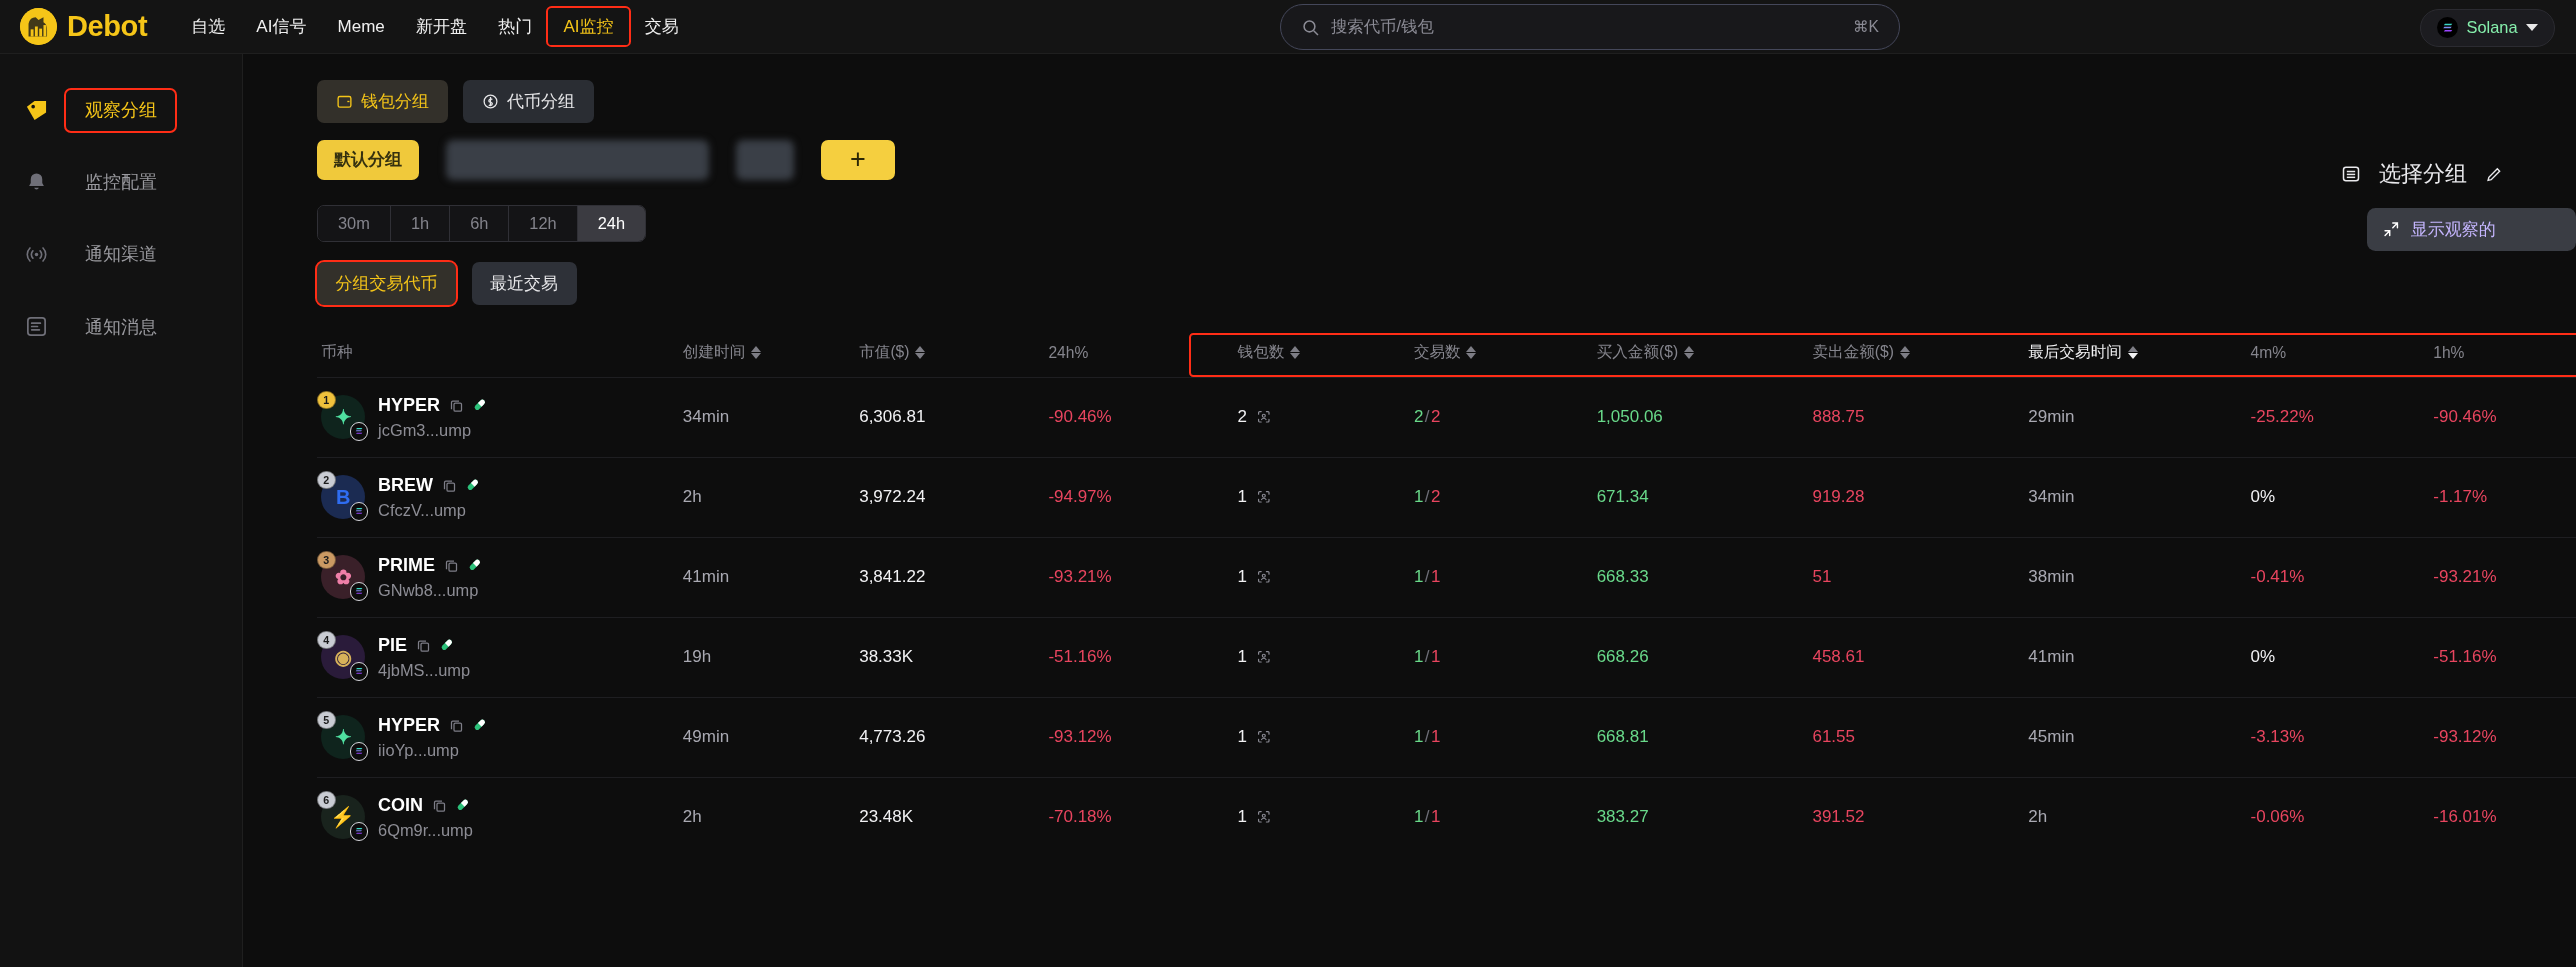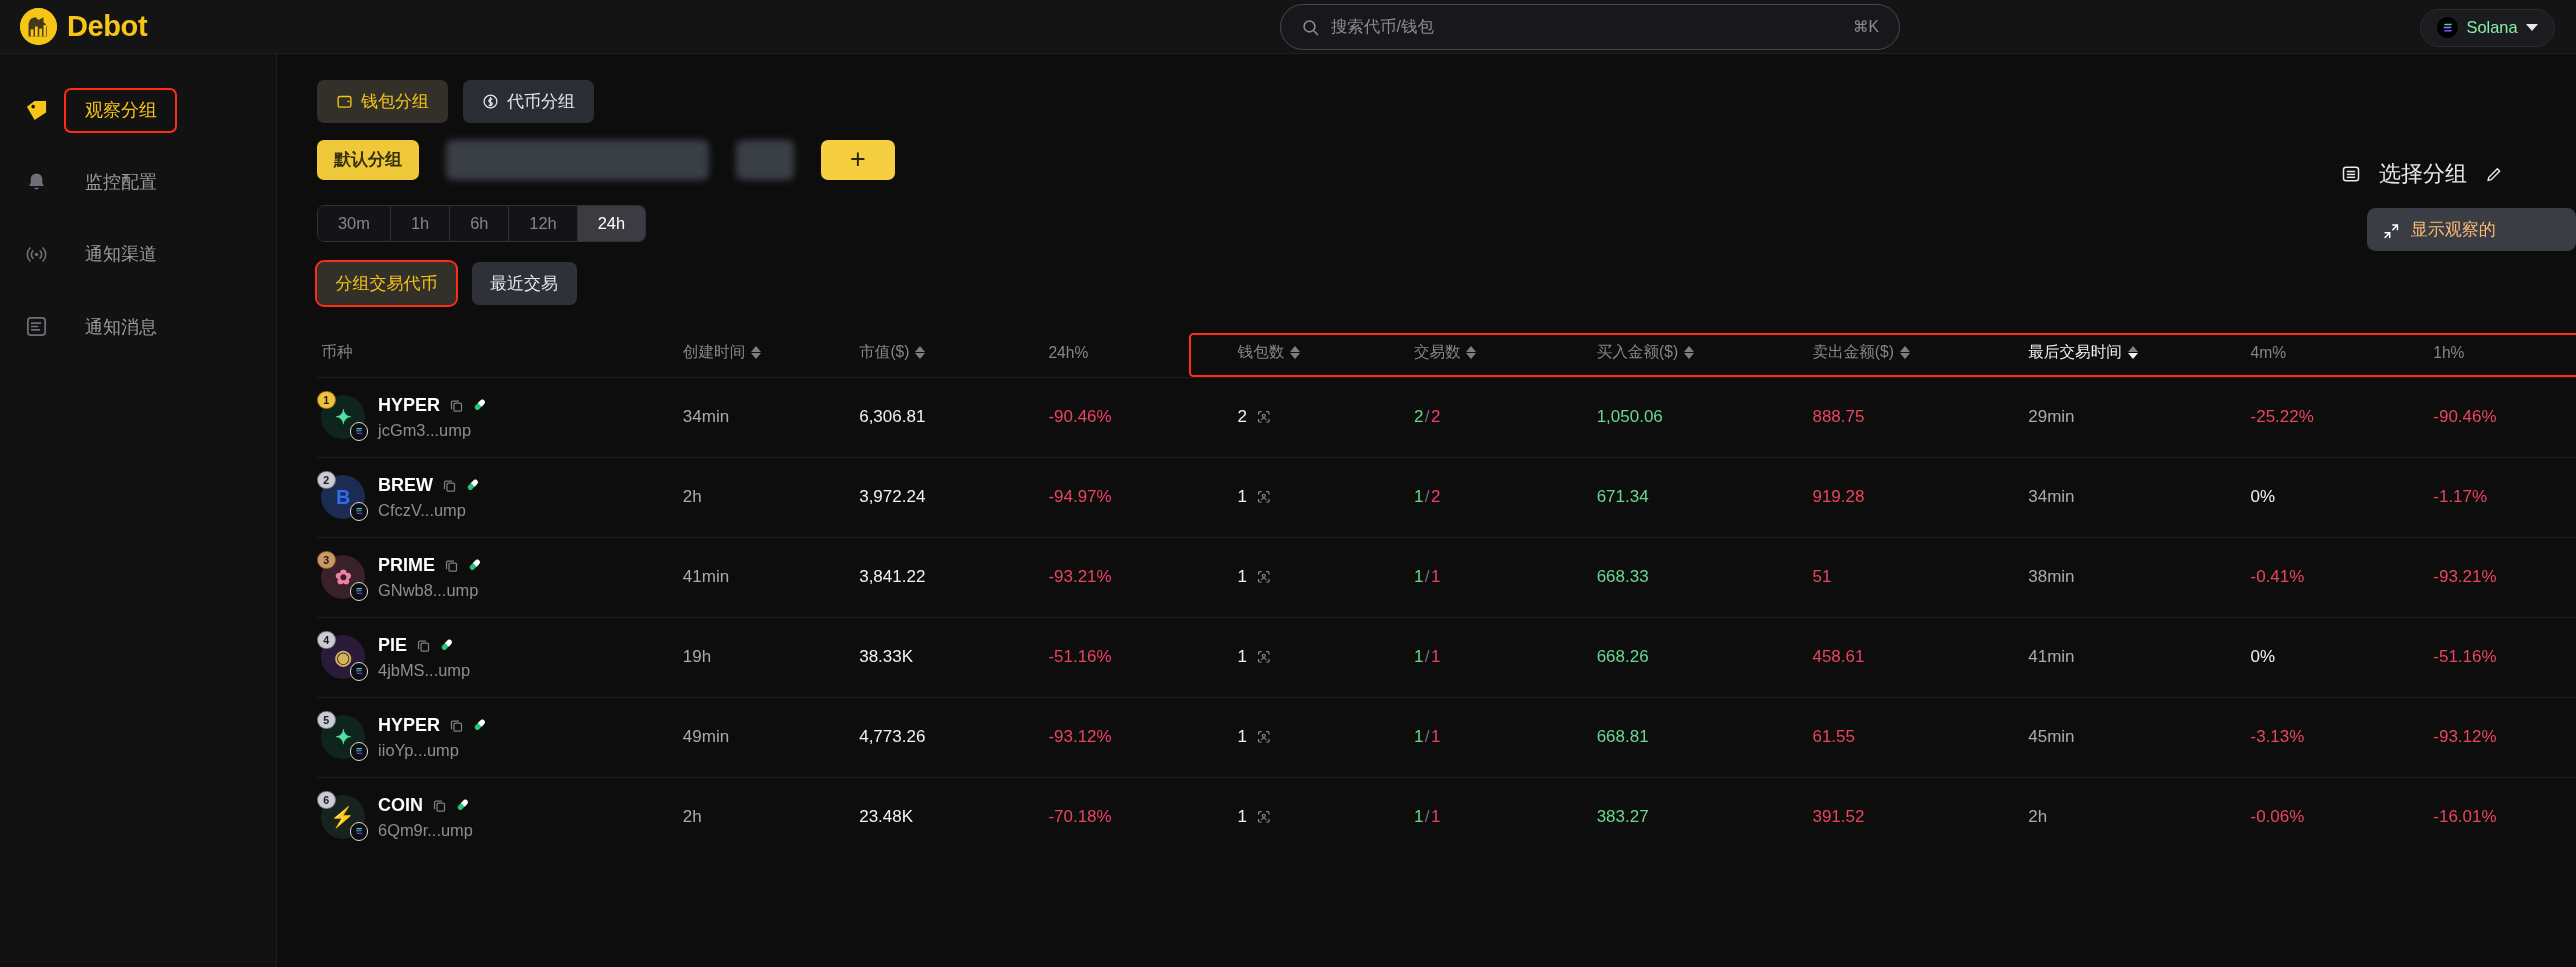--- a/index.html
+++ b/index.html
@@ -47,21 +47,21 @@
     height:38px; background:#1c1c20; border:0.7px solid #2b2b31; border-radius:19px;
     display:flex; align-items:center; gap:8.5px; padding:0 15.6px; cursor:pointer;
   }
   .sol-logo { width:21.3px; height:21.3px; border-radius:50%; background:#000;
               display:flex; align-items:center; justify-content:center; }
   .chain-name { font-size:16.4px; color:#86efac; }
   .caret { width:0;height:0;border-left:6.4px solid transparent;border-right:6.4px solid transparent;border-top:7.8px solid #e8e8e8; }
 
   
   .sidebar {
-    position:absolute; left:0; top:54px; width:277px; bottom:0;
+    position:absolute; left:0; top:54px; width:243px; bottom:0;
     background:#121212; border-right:0.7px solid #1f1f1f; padding-top:20px;
   }
   .side-item { display:flex; align-items:center; gap:14.2px; padding:15.6px 21.3px; cursor:pointer; position:relative; }
   .side-ico { width:31px; height:31px; display:flex; align-items:center; justify-content:center; flex:0 0 auto;}
   .side-label { font-size:18px; color:#9a9a9f; white-space:nowrap; }
   .side-item.active .side-label { color:#f5c518; }
   .side-label-box { padding:8.5px 18.5px; border-radius:5px; }
 
   
   .main { position:absolute; left:277px; top:54px; right:0; bottom:0; background:#0d0d0d; padding:25.6px 0 0 40px; }
@@ -92,21 +92,21 @@
 
   .subtabs { display:flex; gap:15.6px; margin-top:20px; }
   .subtab { padding:10px 18.5px; border-radius:7.1px; font-size:17px; cursor:pointer; background:#33302a; color:#f5c518; }
   .subtab.inactive { background:#2e3138; color:#e7e7e9; }
 
   
   .right-actions { position:absolute; right:0px; top:159px; width:235px; }
   .sel-group { display:flex; align-items:center; gap:18px; font-size:22px; color:#e9e9ec; cursor:pointer; }
   .show-watch {
     margin-top:18.5px; margin-left:25.6px; background:#3a3d44; border-radius:8.5px;
-    display:flex; align-items:flex-end; gap:10px; padding:10px 15.6px; font-size:17px; color:#fdba74; cursor:pointer; white-space:nowrap;
+    display:flex; align-items:center; gap:10px; padding:10px 15.6px; font-size:17px; color:#c4b5fd; cursor:pointer; white-space:nowrap;
   }
 
   
   .table { margin-top:24px; width:2299px; }
   .thead { display:flex; align-items:center; height:48px; position:relative; }
   .th { font-size:15.6px; color:#85858d; display:flex; align-items:center; gap:5.7px; white-space:nowrap; cursor:pointer; }
   .th.plain { cursor:default; }
   .th.sorted { color:#f2f2f4; }
   .sort { display:inline-flex; flex-direction:column; gap:1.4px; }
   .sort i { width:0;height:0;border-left:5px solid transparent;border-right:5px solid transparent; display:block;}
@@ -173,20 +173,29 @@
         <path d="M12 34 L12 22 Q14 13 22 13 L26 17 L33 13 L33 20 Q38 23 38 30 L38 40 L12 40 Z" fill="#1a1a1a" opacity="0.82"></path>
         <rect x="15" y="30" width="4" height="10" fill="#f5c518"></rect>
         <rect x="21" y="26" width="4" height="14" fill="#f5c518"></rect>
         <rect x="27" y="29" width="4" height="11" fill="#f5c518"></rect>
         <rect x="33" y="24" width="4" height="16" fill="#f5c518"></rect>
       </svg>
     </div>
     <span class="logo-text">Debot</span>
   </div>
 
+  <div class="nav">
+    <div class="nav-item">自选</div>
+    <div class="nav-item">AI信号</div>
+    <div class="nav-item">Meme</div>
+    <div class="nav-item">新开盘</div>
+    <div class="nav-item">热门</div>
+    <div class="nav-item active redbox">AI监控</div>
+    <div class="nav-item">交易</div>
+  </div>
 
   <div class="search-wrap">
     <svg class="search-icon" viewBox="0 0 24 24" fill="none" stroke="#8b8b95" stroke-width="2">
       <circle cx="11" cy="11" r="7"></circle>
         <line x1="16.5" y1="16.5" x2="22" y2="22"></line>
     </svg>
     <span class="search-ph">搜索代币/钱包</span>
     <span class="search-kbd">⌘K</span>
   </div>
 

